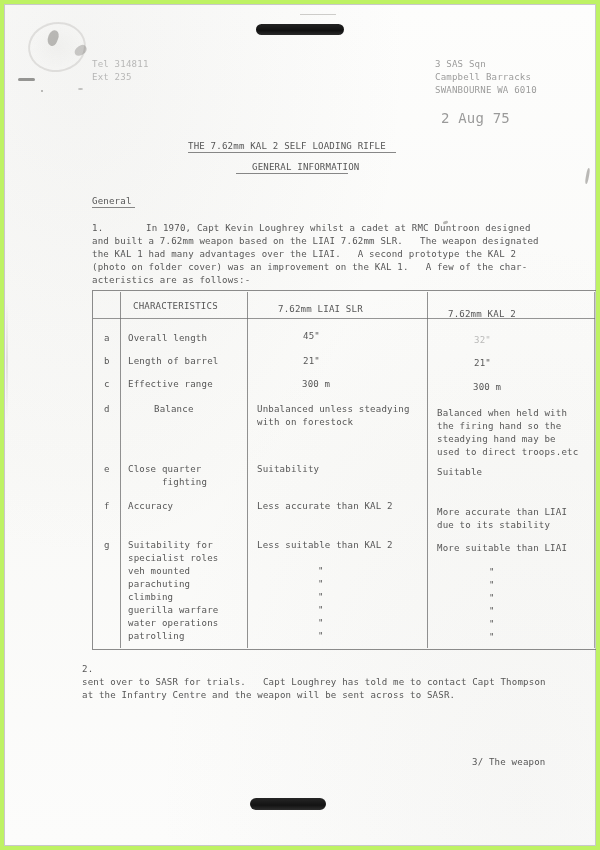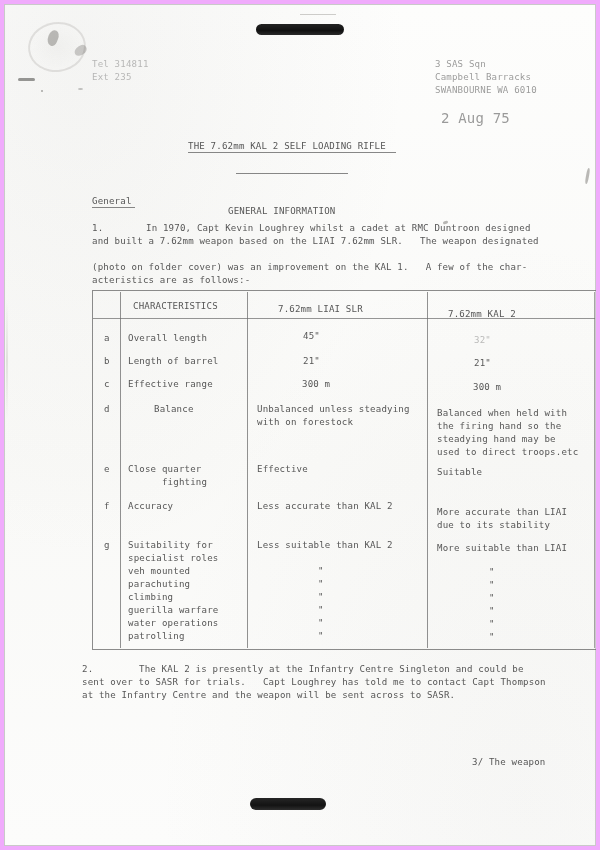--- a/index.html
+++ b/index.html
@@ -4,21 +4,21 @@
 <style>
   html, body {
     margin: 0;
     padding: 0;
     background: #ffffff;
   }
   #page {
     position: relative;
     width: 600px;
     height: 850px;
-    background: #f0abfc;
+    background: #bef264;
     overflow: hidden;
     font-family: "DejaVu Sans Mono", "Liberation Mono", monospace;
     color: #3c3c3c;
   }
   
   #paper-edge {
     position: absolute;
     left: 4px; top: 4px;
     width: 592px; height: 842px;
     border: 1px solid #c9c9c9;
@@ -170,29 +170,30 @@
   <div class="txt fainter" style="left:92px; top:58px;">Tel 314811</div>
   <div class="txt fainter" style="left:92px; top:71px;">Ext 235</div>
 
   <div class="txt faint" style="left:435px; top:58px;">3 SAS Sqn</div>
   <div class="txt faint" style="left:435px; top:71px;">Campbell Barracks</div>
   <div class="txt faint" style="left:435px; top:84px;">SWANBOURNE WA 6010</div>
   <div class="txt faint" style="left:441px; top:112px; font-size:14px;">2 Aug 75</div>
 
   <div class="txt" style="left:188px; top:140px;">THE 7.62mm KAL 2 SELF LOADING RIFLE</div>
   <div class="uline" style="left:188px; top:152px; width:208px;"></div>
-  <div class="txt" style="left:228px; top:161px;margin-top:44px;">GENERAL INFORMATION</div>
+  <div class="txt" style="left:252px; top:161px;">GENERAL INFORMATION</div>
   <div class="uline" style="left:236px; top:173px; width:112px;"></div>
 
   <div class="txt" style="left:92px; top:195px;">General</div>
   <div class="uline" style="left:92px; top:207px; width:43px;"></div>
 
   <div class="txt" style="left:92px; top:222px;">1.</div>
   <div class="txt" style="left:146px; top:222px;">In 1970, Capt Kevin Loughrey whilst a cadet at RMC Duntroon designed</div>
   <div class="txt" style="left:92px; top:235px;">and built a 7.62mm weapon based on the LIAI 7.62mm SLR.   The weapon designated</div>
+  <div class="txt" style="left:92px; top:248px;">the KAL 1 had many advantages over the LIAI.   A second prototype the KAL 2</div>
   <div class="txt" style="left:92px; top:261px;">(photo on folder cover) was an improvement on the KAL 1.   A few of the char-</div>
   <div class="txt" style="left:92px; top:274px;">acteristics are as follows:-</div>
 
   <div id="table-outer"></div>
   <div id="table-right-edge"></div>
   <div class="vline" style="left:120px; top:292px; height:356px;"></div>
   <div class="vline" style="left:247px; top:292px; height:356px;"></div>
   <div class="vline" style="left:427px; top:292px; height:356px;"></div>
   <div class="hline" style="left:93px; top:318px; width:502px;"></div>
 
@@ -220,21 +221,21 @@
   <div class="txt" style="left:257px; top:403px;">Unbalanced unless steadying</div>
   <div class="txt" style="left:257px; top:416px;">with on forestock</div>
   <div class="txt" style="left:437px; top:407px;">Balanced when held with</div>
   <div class="txt" style="left:437px; top:420px;">the firing hand so the</div>
   <div class="txt" style="left:437px; top:433px;">steadying hand may be</div>
   <div class="txt" style="left:437px; top:446px;">used to direct troops.etc</div>
 
   <div class="txt" style="left:104px; top:463px;">e</div>
   <div class="txt" style="left:128px; top:463px;">Close quarter</div>
   <div class="txt" style="left:128px; top:476px;">      fighting</div>
-  <div class="txt" style="left:257px; top:463px;">Effective</div>
+  <div class="txt" style="left:257px; top:463px;">Suitability</div>
   <div class="txt" style="left:437px; top:466px;">Suitable</div>
 
   <div class="txt" style="left:104px; top:500px;">f</div>
   <div class="txt" style="left:128px; top:500px;">Accuracy</div>
   <div class="txt" style="left:257px; top:500px;">Less accurate than KAL 2</div>
   <div class="txt" style="left:437px; top:506px;">More accurate than LIAI</div>
   <div class="txt" style="left:437px; top:519px;">due to its stability</div>
 
   <div class="txt" style="left:104px; top:539px;">g</div>
   <div class="txt" style="left:128px; top:539px;">Suitability for</div>
@@ -256,19 +257,18 @@
 
   <div class="txt" style="left:437px; top:542px;">More suitable than LIAI</div>
   <div class="txt" style="left:489px; top:566px;">"</div>
   <div class="txt" style="left:489px; top:579px;">"</div>
   <div class="txt" style="left:489px; top:592px;">"</div>
   <div class="txt" style="left:489px; top:605px;">"</div>
   <div class="txt" style="left:489px; top:618px;">"</div>
   <div class="txt" style="left:489px; top:631px;">"</div>
 
   <div class="txt" style="left:82px; top:663px;">2.</div>
-  <div class="txt" style="left:139px; top:663px;">The KAL 2 is presently at the Infantry Centre Singleton and could be</div>
   <div class="txt" style="left:82px; top:689px;">at the Infantry Centre and the weapon will be sent across to SASR.</div>
   <div class="txt" style="left:82px; top:676px;">sent over to SASR for trials.   Capt Loughrey has told me to contact Capt Thompson</div>
 
   <div class="txt" style="left:472px; top:756px;">3/ The weapon</div>
 
 </div>
 
 </body></html>

